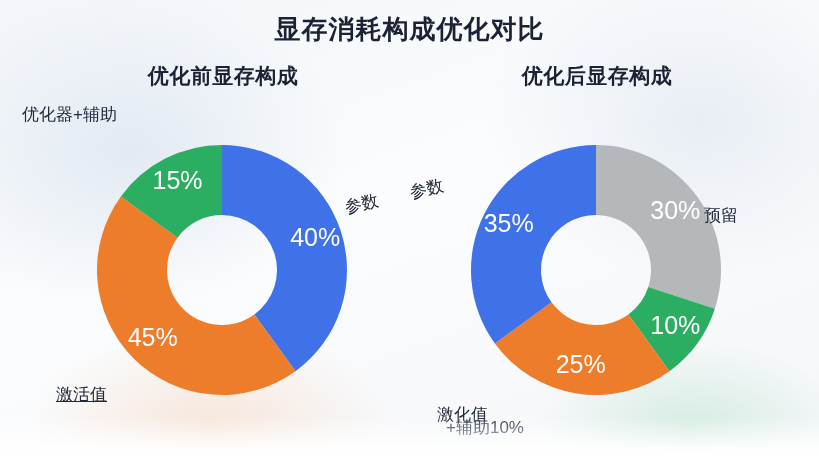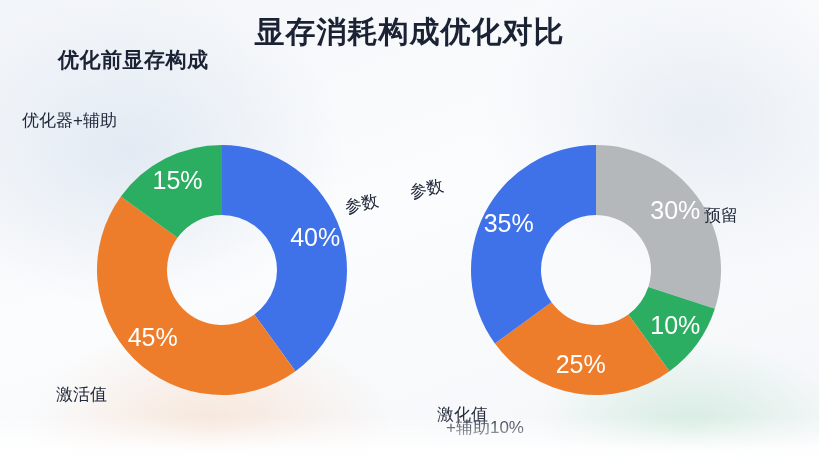--- a/index.html
+++ b/index.html
@@ -32,30 +32,30 @@
     height: 44px;
     background: linear-gradient(to bottom, rgba(255,255,255,0) 0%, rgba(255,255,255,0.92) 75%, #ffffff 100%);
     pointer-events: none;
   }
   .main-title {
     position: absolute;
     left: 0;
     top: 12px;
     width: 819px;
     text-align: center;
-    font-size: 30px;
+    font-size: 26px;
     font-weight: bold;
     color: #1b2233;
     letter-spacing: 1px;
   }
   .sub-title {
     position: absolute;
-    top: 46px;
+    top: 62px;
     width: 330px;
-    text-align: left;
+    text-align: center;
     font-size: 21px;
     font-weight: bold;
     color: #1b2233;
     letter-spacing: 0.5px;
   }
   .sub-title.left  { left: 58px; }
   .sub-title.right { left: 432px; }
 
   .donut-wrap { position: absolute; }
   .donut-wrap svg { display: block; overflow: visible; }
@@ -76,35 +76,36 @@
   .outer-label.rot { transform: rotate(-12deg); transform-origin: left center; }
 </style>
 </head>
 <body>
 
 <div id="stage">
 
   <div class="main-title">显存消耗构成优化对比</div>
 
   <div class="sub-title left">优化前显存构成</div>
+  <div class="sub-title right">优化后显存构成</div>
 
   <div class="donut-wrap" style="left:97px; top:145px;">
     <svg id="svg-before" width="250" height="250" viewBox="0 0 250 250">
         <path d="M 125.00000000000001 0 A 125 125 0 0 1 198.47315653655915 226.12712429686843 L 157.32818887608602 169.4959346906221 A 55 55 0 0 0 125 70 Z" fill="#3f72e8"></path>
         <text x="218.20353859692506" y="94.71633455125516" class="pct">40%</text>
         <path d="M 198.47315653655915 226.12712429686843 A 125 125 0 0 1 23.872875703131555 51.52684346344087 L 80.50406530937789 92.67181112391398 A 55 55 0 0 0 157.32818887608602 169.4959346906221 Z" fill="#ee7d2b"></path>
         <text x="55.70353544371835" y="194.29646455628165" class="pct">45%</text>
         <path d="M 23.872875703131555 51.52684346344087 A 125 125 0 0 1 124.99999999999997 0 L 124.99999999999999 70 A 55 55 0 0 0 80.50406530937789 92.67181112391398 Z" fill="#2bae62"></path>
         <text x="80.5089310255244" y="37.68136062953995" class="pct">15%</text>
       </svg>
   </div>
 
-  <div class="outer-label" style="left:22px; top:109px;">优化器+辅助</div>
+  <div class="outer-label" style="left:22px; top:103px;">优化器+辅助</div>
   <div class="outer-label rot" style="left:345px; top:196px;">参数</div>
-  <div class="outer-label" style="left:56px; top:383px;">激活值</div>
+  <div class="outer-label" style="left:56px; top:383px;text-decoration:underline;">激活值</div>
 
   <div class="donut-wrap" style="left:471px; top:145px;">
     <svg id="svg-after" width="250" height="250" viewBox="0 0 250 250">
         <path d="M 125.00000000000001 0 A 125 125 0 0 1 243.88206453689418 163.62712429686843 L 177.30810839623345 141.9959346906221 A 55 55 0 0 0 125 70 Z" fill="#b4b8ba"></path>
         <text x="204.28366544874484" y="67.39704527533763" class="pct">30%</text>
         <path d="M 243.88206453689418 163.62712429686843 A 125 125 0 0 1 198.47315653655915 226.12712429686843 L 157.32818887608602 169.4959346906221 A 55 55 0 0 0 177.30810839623345 141.9959346906221 Z" fill="#2bae62"></path>
         <text x="204.28366544874484" y="182.60295472466237" class="pct">10%</text>
         <path d="M 198.47315653655915 226.12712429686843 A 125 125 0 0 1 23.872875703131584 198.47315653655915 L 80.50406530937789 157.32818887608602 A 55 55 0 0 0 157.32818887608602 169.4959346906221 Z" fill="#ee7d2b"></path>
         <text x="109.66942242605737" y="221.7934573783235" class="pct">25%</text>
         <path d="M 23.872875703131584 198.47315653655915 A 125 125 0 0 1 124.99999999999997 0 L 124.99999999999999 70 A 55 55 0 0 0 80.50406530937789 157.32818887608602 Z" fill="#3f72e8"></path>

